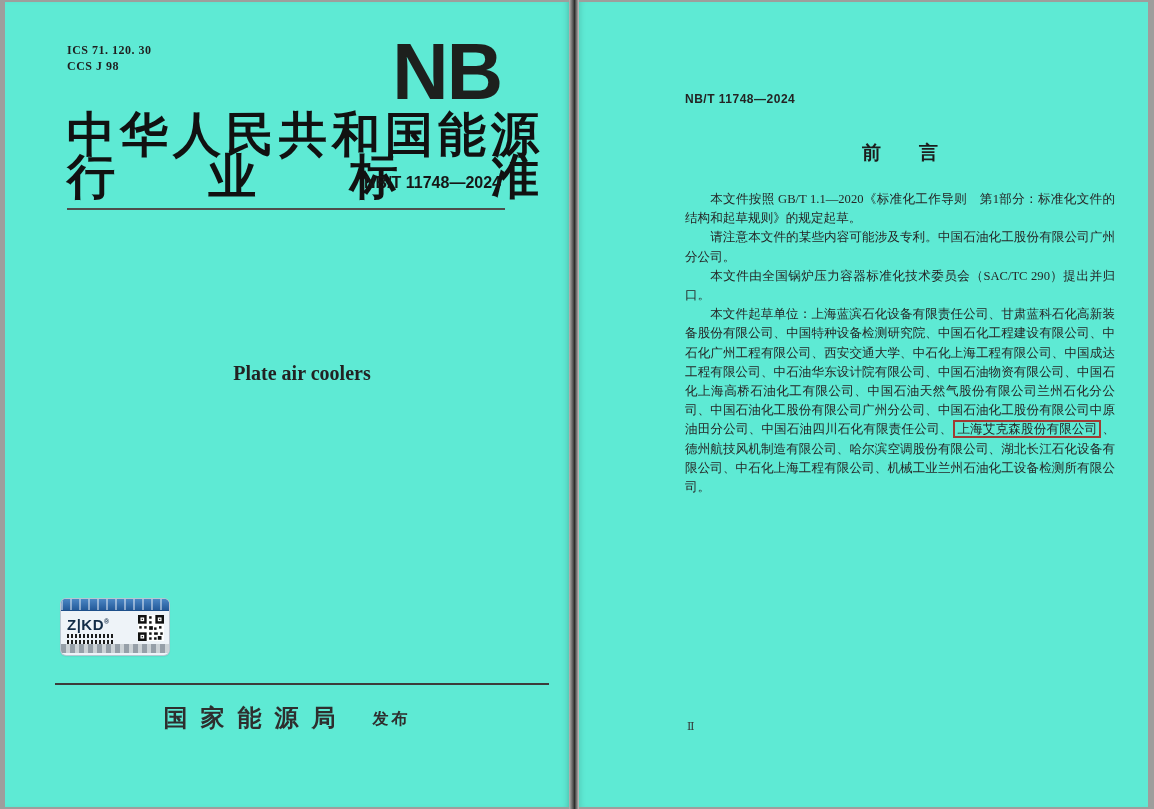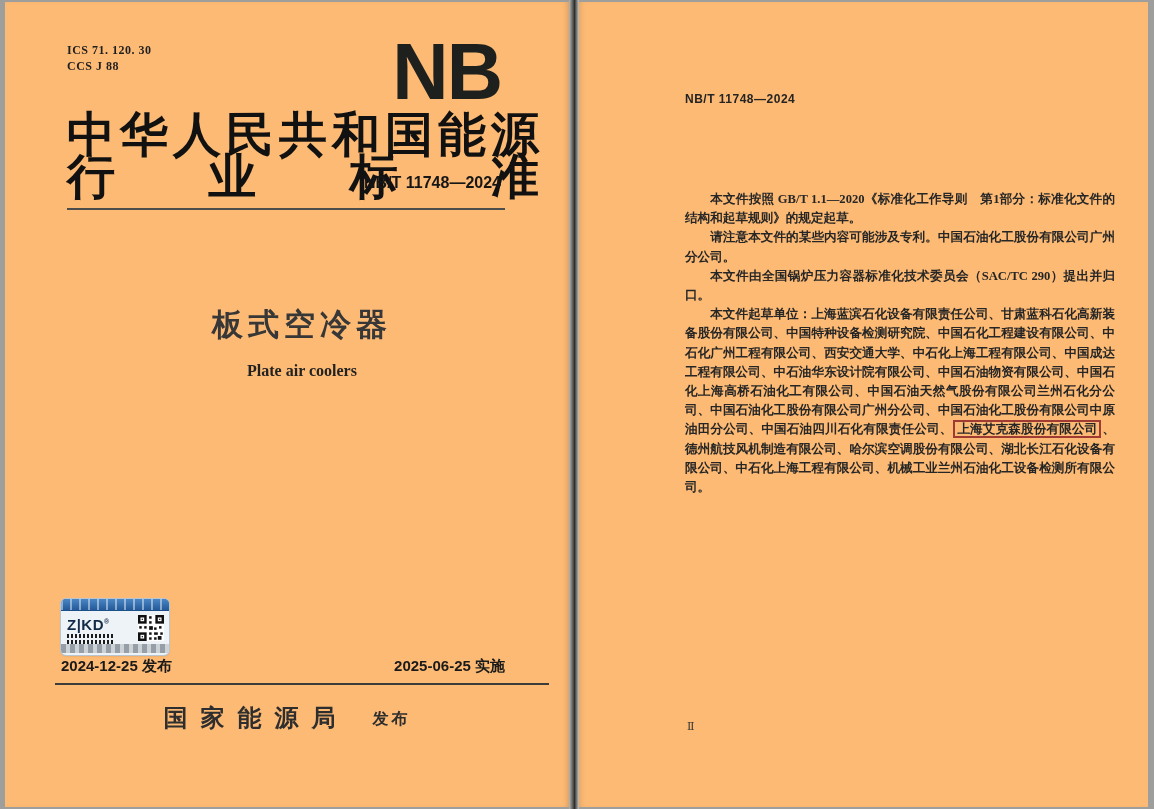--- a/index.html
+++ b/index.html
@@ -1,74 +1,73 @@
 <!DOCTYPE html>
 <html><head>
 <meta charset="utf-8">
 <style>
   * { margin:0; padding:0; box-sizing:border-box; }
   html,body { width:1154px; height:809px; }
   body { background:#9e9e9c; font-family:"Liberation Serif","DejaVu Serif",serif; color:#1f1f1f; }
   .scan { position:relative; width:1154px; height:809px; overflow:hidden; }
   .spine { position:absolute; left:569px; top:0; width:10px; height:809px; background:linear-gradient(90deg,#b9b9b7 0,#4a4a48 45%,#2e2e2c 55%,#c7c7c5 100%); }
-  .page { position:absolute; top:2px; height:805px; background:#fdba74; }
+  .page { position:absolute; top:2px; height:805px; background:#5eead4; }
   .page-left { left:5px; width:564px; box-shadow:inset -5px 0 7px -5px rgba(0,0,0,.25); }
   .page-right { left:579px; width:569px; box-shadow:inset 5px 0 7px -5px rgba(0,0,0,.18); }
 
   
   .ics-block { position:absolute; left:62px; top:40px; font-weight:bold; font-size:12px; line-height:16px; letter-spacing:.5px; }
   .nb-logo { position:absolute; left:356px; top:30px; width:140px; font-family:"Liberation Sans","DejaVu Sans",sans-serif; font-weight:900; font-size:78px; line-height:78px; letter-spacing:-2px; color:#1d201d; text-align:right; transform:scaleY(1.02); }
   .std-title { position:absolute; left:62px; top:112px; width:472px; font-weight:bold; font-size:48px; line-height:42px; text-align:justify; text-align-last:justify; color:#111; }
   .std-number { position:absolute; left:62px; top:172px; width:434px; text-align:right; font-family:"Liberation Sans","DejaVu Sans",sans-serif; font-weight:bold; font-size:16px; color:#161616; }
   .rule-top { position:absolute; left:62px; top:206px; width:438px; height:2px; background:#4d4d4b; }
   .doc-title-zh { position:absolute; left:62px; top:302px; width:470px; text-align:center; font-weight:bold; font-size:31px; letter-spacing:5px; color:#373737; }
-  .doc-title-en { position:absolute; left:62px; top:360px; width:470px; text-align:center; font-weight:bold; font-size:16px; color:#222; }
+  .doc-title-en { position:absolute; left:62px; top:360px; width:470px; text-align:center; font-weight:bold; font-size:20px; color:#222; }
 
   .stamp { position:absolute; left:56px; top:597px; width:108px; height:56px; border-radius:5px; overflow:hidden; background:#eef3f8; box-shadow:0 0 0 1px #b9c6d2, 0 1px 2px rgba(0,0,0,.2); }
   .stamp-banner { height:12px; background:#2e6cb0; background-image:repeating-linear-gradient(90deg, rgba(255,255,255,.45) 0 2px, transparent 2px 9px), linear-gradient(#4b86c4,#235a99); border-bottom:1px solid #1d4f8a; }
   .stamp-body { display:flex; align-items:flex-start; padding:3px 5px 2px 6px; height:33px; }
   .stamp-left { flex:1; }
   .stamp-zjkd { font-family:"Liberation Sans","DejaVu Sans",sans-serif; font-weight:bold; font-size:15px; line-height:15px; color:#132c47; letter-spacing:.5px; }
   .stamp-zjkd sup { font-size:7px; }
   .stamp-barcode { width:48px; height:4px; margin-top:2px; background:repeating-linear-gradient(90deg,#1c1c1c 0 2px, transparent 2px 4px); }
   .stamp-qr { width:26px; height:26px; margin-top:1px; }
   .stamp-footer { height:9px; background:#c6ccd0; background-image:repeating-linear-gradient(90deg,#87909a 0 5px, transparent 5px 9px); opacity:.85; }
 
   .dates-row { position:absolute; left:56px; top:655px; width:444px; display:flex; justify-content:space-between; font-family:"Liberation Sans","DejaVu Sans",sans-serif; font-weight:bold; font-size:15px; color:#1a1a1a; }
   .rule-bottom { position:absolute; left:50px; top:681px; width:494px; height:2px; background:#3c3c3a; }
   .issuer-row { position:absolute; left:62px; top:700px; width:440px; text-align:center; white-space:nowrap; }
   .issuer { font-weight:bold; font-size:24px; letter-spacing:13px; color:#2e2e2e;text-align:center; }
   .issuer-suffix { font-weight:bold; font-size:16px; letter-spacing:3px; color:#2e2e2e; margin-left:24px; vertical-align:2px; }
 
   
   .rp-header { position:absolute; left:106px; top:90px; font-family:"Liberation Sans","DejaVu Sans",sans-serif; font-weight:bold; font-size:12px; letter-spacing:.5px; color:#242424; }
   .section-title { position:absolute; left:106px; top:138px; width:430px; text-align:center; font-weight:bold; font-size:19px; color:#1c1c1c; }
-  .body-text { position:absolute; left:106px; top:188px; width:430px; font-size:12.6px; line-height:19.2px; color:#262626;font-weight:bold; }
+  .body-text { position:absolute; left:106px; top:188px; width:430px; font-size:12.6px; line-height:19.2px; color:#262626; }
   .body-text p { text-indent:2em; text-align:justify; margin:0; }
   .highlight-box { border:2px solid #a03b33; padding:0 2px; margin:8px 1px; }
   .page-number { position:absolute; left:108px; top:718px; font-size:11px; color:#333; }
 </style>
 </head>
 <body>
 
 <div class="scan">
 
   <div class="page page-left">
     <div class="ics-block">
       <div>ICS 71. 120. 30</div>
-      <div>CCS J 88</div>
+      <div>CCS J 98</div>
     </div>
 
     <div class="nb-logo">NB</div>
 
     <div class="std-title">中华人民共和国能源行业标准</div>
     <div class="std-number">NB/T 11748—2024</div>
     <div class="rule-top"></div>
 
-    <div class="doc-title-zh">板式空冷器</div>
     <div class="doc-title-en">Plate air coolers</div>
 
     <div class="stamp">
       <div class="stamp-banner"></div>
       <div class="stamp-body">
         <div class="stamp-left">
           <div class="stamp-zjkd"><span>Z|KD</span><sup>®</sup></div>
           <div class="stamp-barcode"></div>
           <div class="stamp-barcode"></div>
         </div>
@@ -100,35 +99,32 @@
           <g fill="#111">
               <rect x="3" y="3" width="1" height="1"></rect>
               <rect x="17" y="3" width="1" height="1"></rect>
               <rect x="3" y="17" width="1" height="1"></rect>
             </g>
         </svg>
       </div>
       <div class="stamp-footer"></div>
     </div>
 
-    <div class="dates-row">
-      <span>2024-12-25 发布</span>
-      <span>2025-06-25 实施</span>
-    </div>
     <div class="rule-bottom"></div>
 
     <div class="issuer-row">
       <span class="issuer">国家能源局</span><span class="issuer-suffix">发布</span>
     </div>
   </div>
 
   <div class="spine"></div>
 
   <div class="page page-right">
     <div class="rp-header">NB/T 11748—2024</div>
+    <div class="section-title">前　　言</div>
 
     <div class="body-text">
       <p>本文件按照 GB/T 1.1—2020《标准化工作导则　第1部分：标准化文件的结构和起草规则》的规定起草。</p>
       <p>请注意本文件的某些内容可能涉及专利。中国石油化工股份有限公司广州分公司。</p>
       <p>本文件由全国锅炉压力容器标准化技术委员会（SAC/TC 290）提出并归口。</p>
       <p><span>本文件起草单位：上海蓝滨石化设备有限责任公司、甘肃蓝科石化高新装备股份有限公司、中国特种设备检测研究院、中国石化工程建设有限公司、中石化广州工程有限公司、西安交通大学、中石化上海工程有限公司、中国成达工程有限公司、中石油华东设计院有限公司、中国石油物资有限公司、中国石化上海高桥石油化工有限公司、中国石油天然气股份有限公司兰州石化分公司、中国石油化工股份有限公司广州分公司、中国石油化工股份有限公司中原油田分公司、中国石油四川石化有限责任公司、</span><span class="highlight-box">上海艾克森股份有限公司</span><span>、德州航技风机制造有限公司、哈尔滨空调股份有限公司、湖北长江石化设备有限公司、中石化上海工程有限公司、机械工业兰州石油化工设备检测所有限公司。</span></p>
     </div>
 
     <div class="page-number">Ⅱ</div>
   </div>

